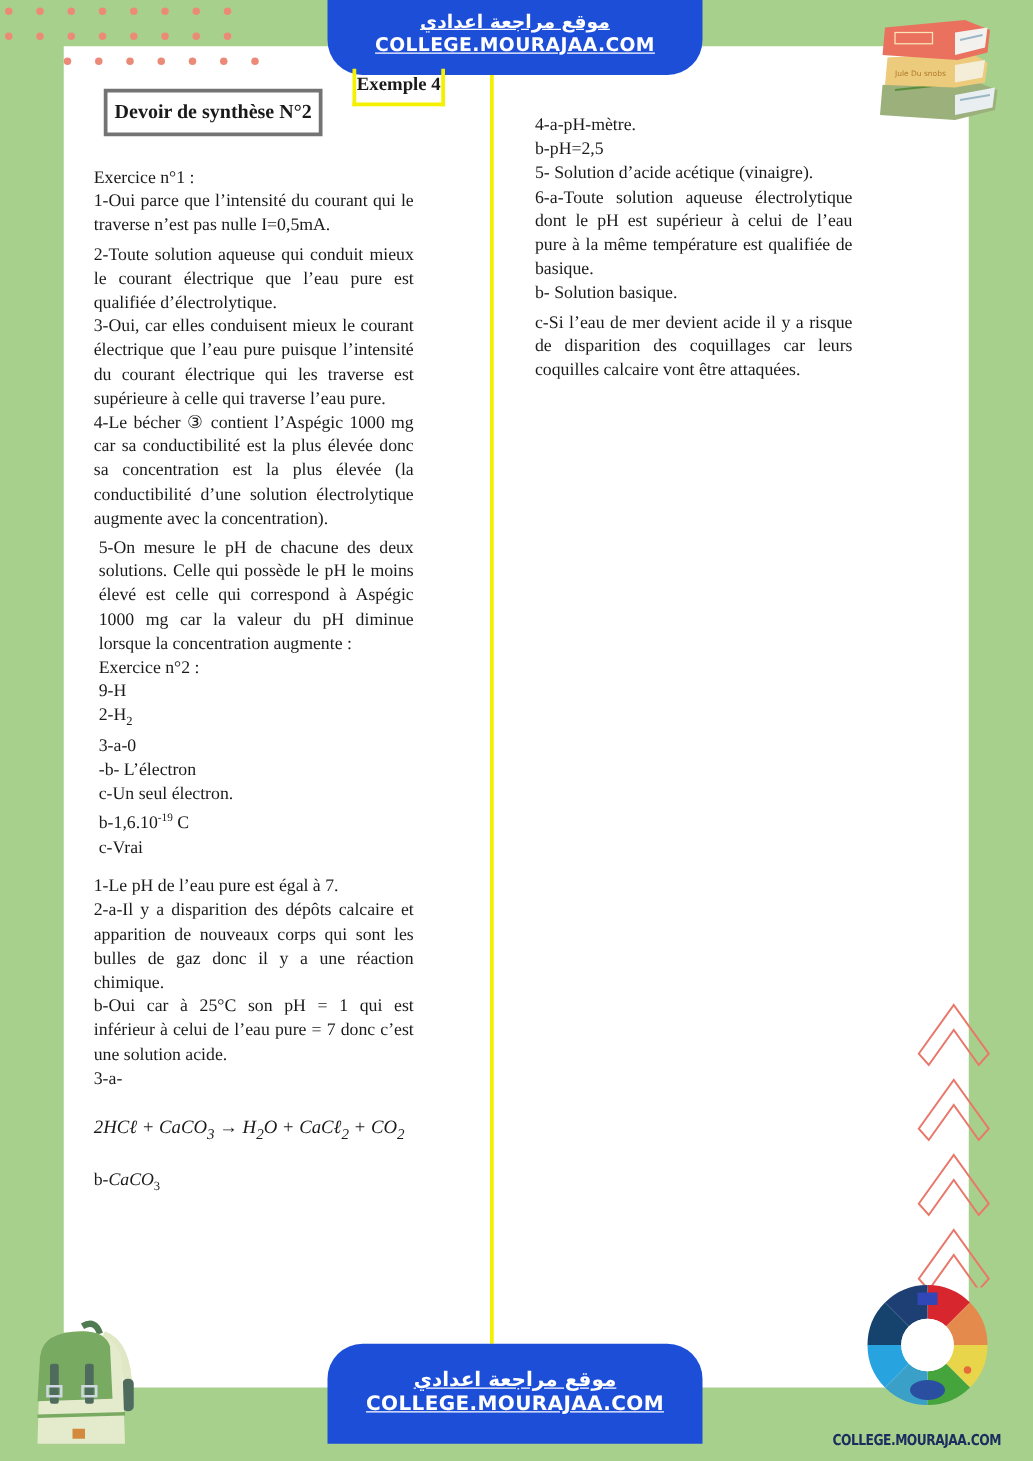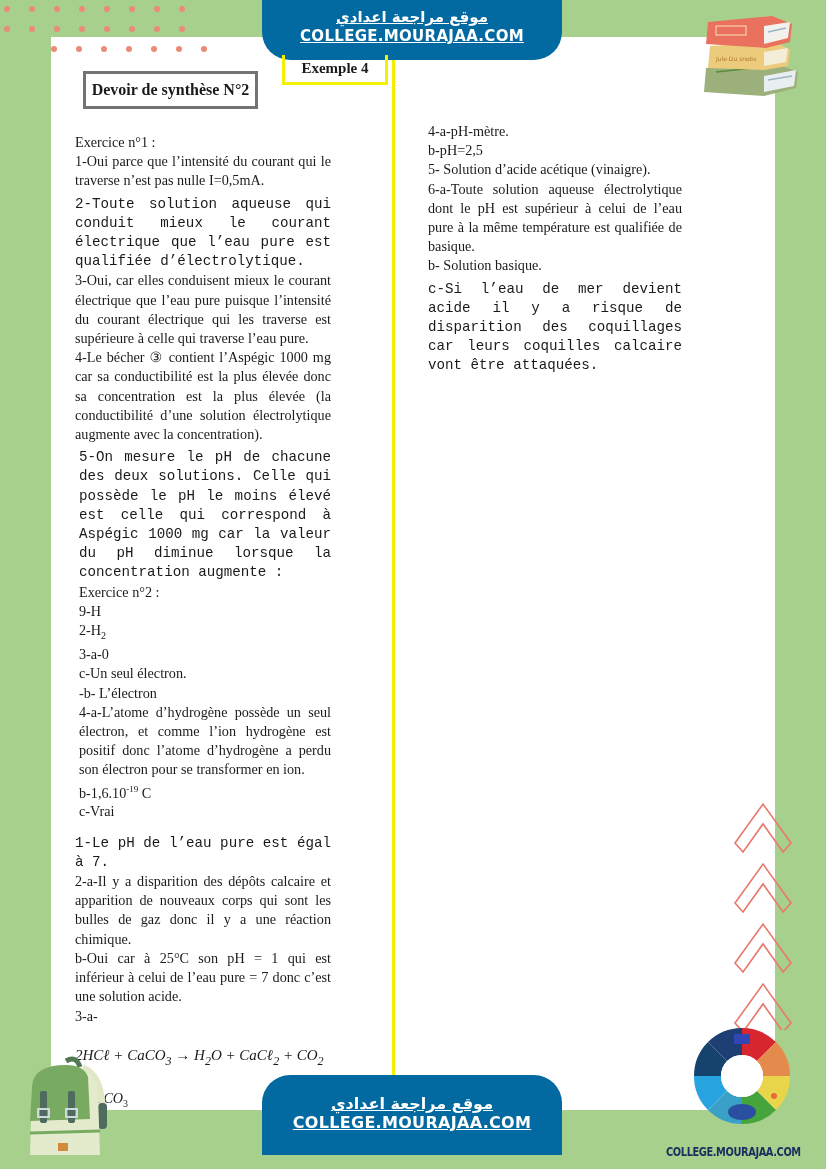--- a/index.html
+++ b/index.html
@@ -6,36 +6,36 @@
     html, body { width: 826px; height: 1169px; overflow: hidden; }
     body { background: #a8d08d; position: relative; font-family: "Liberation Serif", serif; color: #1a1a1a; }
 
     .page { position: absolute; left: 51px; top: 37px; width: 724px; height: 1073px; background: #ffffff; }
 
     .dots { position: absolute; display: flex; gap: 0; }
     .dot { width: 6px; height: 6px; border-radius: 50%; background: #ec8a78; margin-right: 19px; }
     .dots-row1 { left: 4px; top: 6px; }
     .dots-row2 { left: 4px; top: 26px; }
 
-    .banner { position: absolute; background: #0369a1; text-align: center; color: #ffffff; font-family: "DejaVu Sans", sans-serif; font-weight: bold; }
+    .banner { position: absolute; background: #1d4ed8; text-align: center; color: #ffffff; font-family: "DejaVu Sans", sans-serif; font-weight: bold; }
     .banner-top { left: 262px; top: 0; width: 300px; height: 60px; border-radius: 0 0 28px 28px; padding-top: 8px; }
     .banner-bottom { left: 262px; top: 1075px; width: 300px; height: 80px; border-radius: 28px 28px 0 0; padding-top: 20px; }
     .banner .ar { font-size: 15px; text-decoration: underline; line-height: 18px; }
     .banner .url { font-size: 15px; text-decoration: underline; line-height: 20px; letter-spacing: 0.3px; }
     .banner-bottom .ar, .banner-bottom .url { font-size: 16px; }
 
     .title-box { position: absolute; left: 83px; top: 71px; width: 175px; height: 38px; border: 3px solid #737373; display: flex; align-items: center; justify-content: center; font-weight: bold; font-size: 16px; }
-    .example-box { position: absolute; left: 282px; top: 55px; width: 106px; height: 30px; border: 3px solid #f5ef00; border-top: none; display: flex; align-items: center; justify-content: center; font-weight: bold; font-size: 15px; }
+    .example-box { position: absolute; left: 282px; top: 55px; width: 74px; height: 30px; border: 3px solid #f5ef00; border-top: none; display: flex; align-items: center; justify-content: center; font-weight: bold; font-size: 15px; }
     .vline { position: absolute; left: 392px; top: 60px; width: 3px; height: 1015px; background: #f5ef00; }
 
     .col { position: absolute; font-size: 14.2px; line-height: 19.2px; }
     .col-left { left: 75px; top: 133px; width: 256px; }
-    .col-right { left: 428px; top: 122px; width: 254px; }
+    .col-right { left: 428px; top: 91px; width: 254px; }
     .col p { text-align: justify; margin: 0; }
-    .col .gap { margin-top: 4px; font-family: Liberation Mono, monospace; }
+    .col .gap { margin-top: 4px; }
     .col .h { font-weight: normal; }
     .col .eq { font-style: italic; font-size: 15px; margin-top: 20px; white-space: nowrap; }
     .col .eq sub { font-style: italic; font-size: 12px; vertical-align: -5px; }
     sub { font-size: 10px; }
     sup { font-size: 9px; }
     .ind { padding-left: 4px; }
 
     .books { position: absolute; left: 694px; top: 10px; width: 110px; height: 90px; }
     .chevrons { position: absolute; left: 733px; top: 790px; width: 60px; height: 240px; }
     .logo { position: absolute; left: 693px; top: 1020px; width: 98px; height: 120px; }
@@ -111,23 +111,22 @@
   <p class="h">Exercice n°1 :</p>
   <p>1-Oui parce que l’intensité du courant qui le traverse n’est pas nulle I=0,5mA.</p>
   <p class="gap">2-Toute solution aqueuse qui conduit mieux le courant électrique que l’eau pure est qualifiée d’électrolytique.</p>
   <p>3-Oui, car elles conduisent mieux le courant électrique que l’eau pure puisque l’intensité du courant électrique qui les traverse est supérieure à celle qui traverse l’eau pure.</p>
   <p>4-Le bécher ③ contient l’Aspégic 1000 mg car sa conductibilité est la plus élevée donc sa concentration est la plus élevée (la conductibilité d’une solution électrolytique augmente avec la concentration).</p>
   <p class="gap ind">5-On mesure le pH de chacune des deux solutions. Celle qui possède le pH le moins élevé est celle qui correspond à Aspégic 1000 mg car la valeur du pH diminue lorsque la concentration augmente :</p>
   <p class="h ind">Exercice n°2 :</p>
   <p class="ind">9-H</p>
   <p class="ind"><span>2-H</span><sub>2</sub></p>
   <p class="ind">3-a-0</p>
+  <p class="ind">-b- L’électron</p>
   <p class="ind">c-Un seul électron.</p>
-  <p class="ind">-b- L’électron</p>
-  <p class="ind">4-a-L’atome d’hydrogène possède un seul électron, et comme l’ion hydrogène est positif donc l’atome d’hydrogène a perdu son électron pour se transformer en ion.</p>
   <p class="ind"><span>b-1,6.10</span><sup>-19</sup><span> C</span></p>
   <p class="ind">c-Vrai</p>
   <p class="gap" style="margin-top:12px">1-Le pH de l’eau pure est égal à 7.</p>
   <p>2-a-Il y a disparition des dépôts calcaire et apparition de nouveaux corps qui sont les bulles de gaz donc il y a une réaction chimique.</p>
   <p>b-Oui car à 25°C son pH = 1 qui est inférieur à celui de l’eau pure = 7 donc c’est une solution acide.</p>
   <p>3-a-</p>
   <p class="eq"><span>2HCℓ + CaCO</span><sub>3</sub><span> → H</span><sub>2</sub><span>O + CaCℓ</span><sub>2</sub><span> + CO</span><sub>2</sub></p>
   <p style="margin-top:18px"><span>b-</span><i>CaCO</i><sub>3</sub></p>
 </div>
 

